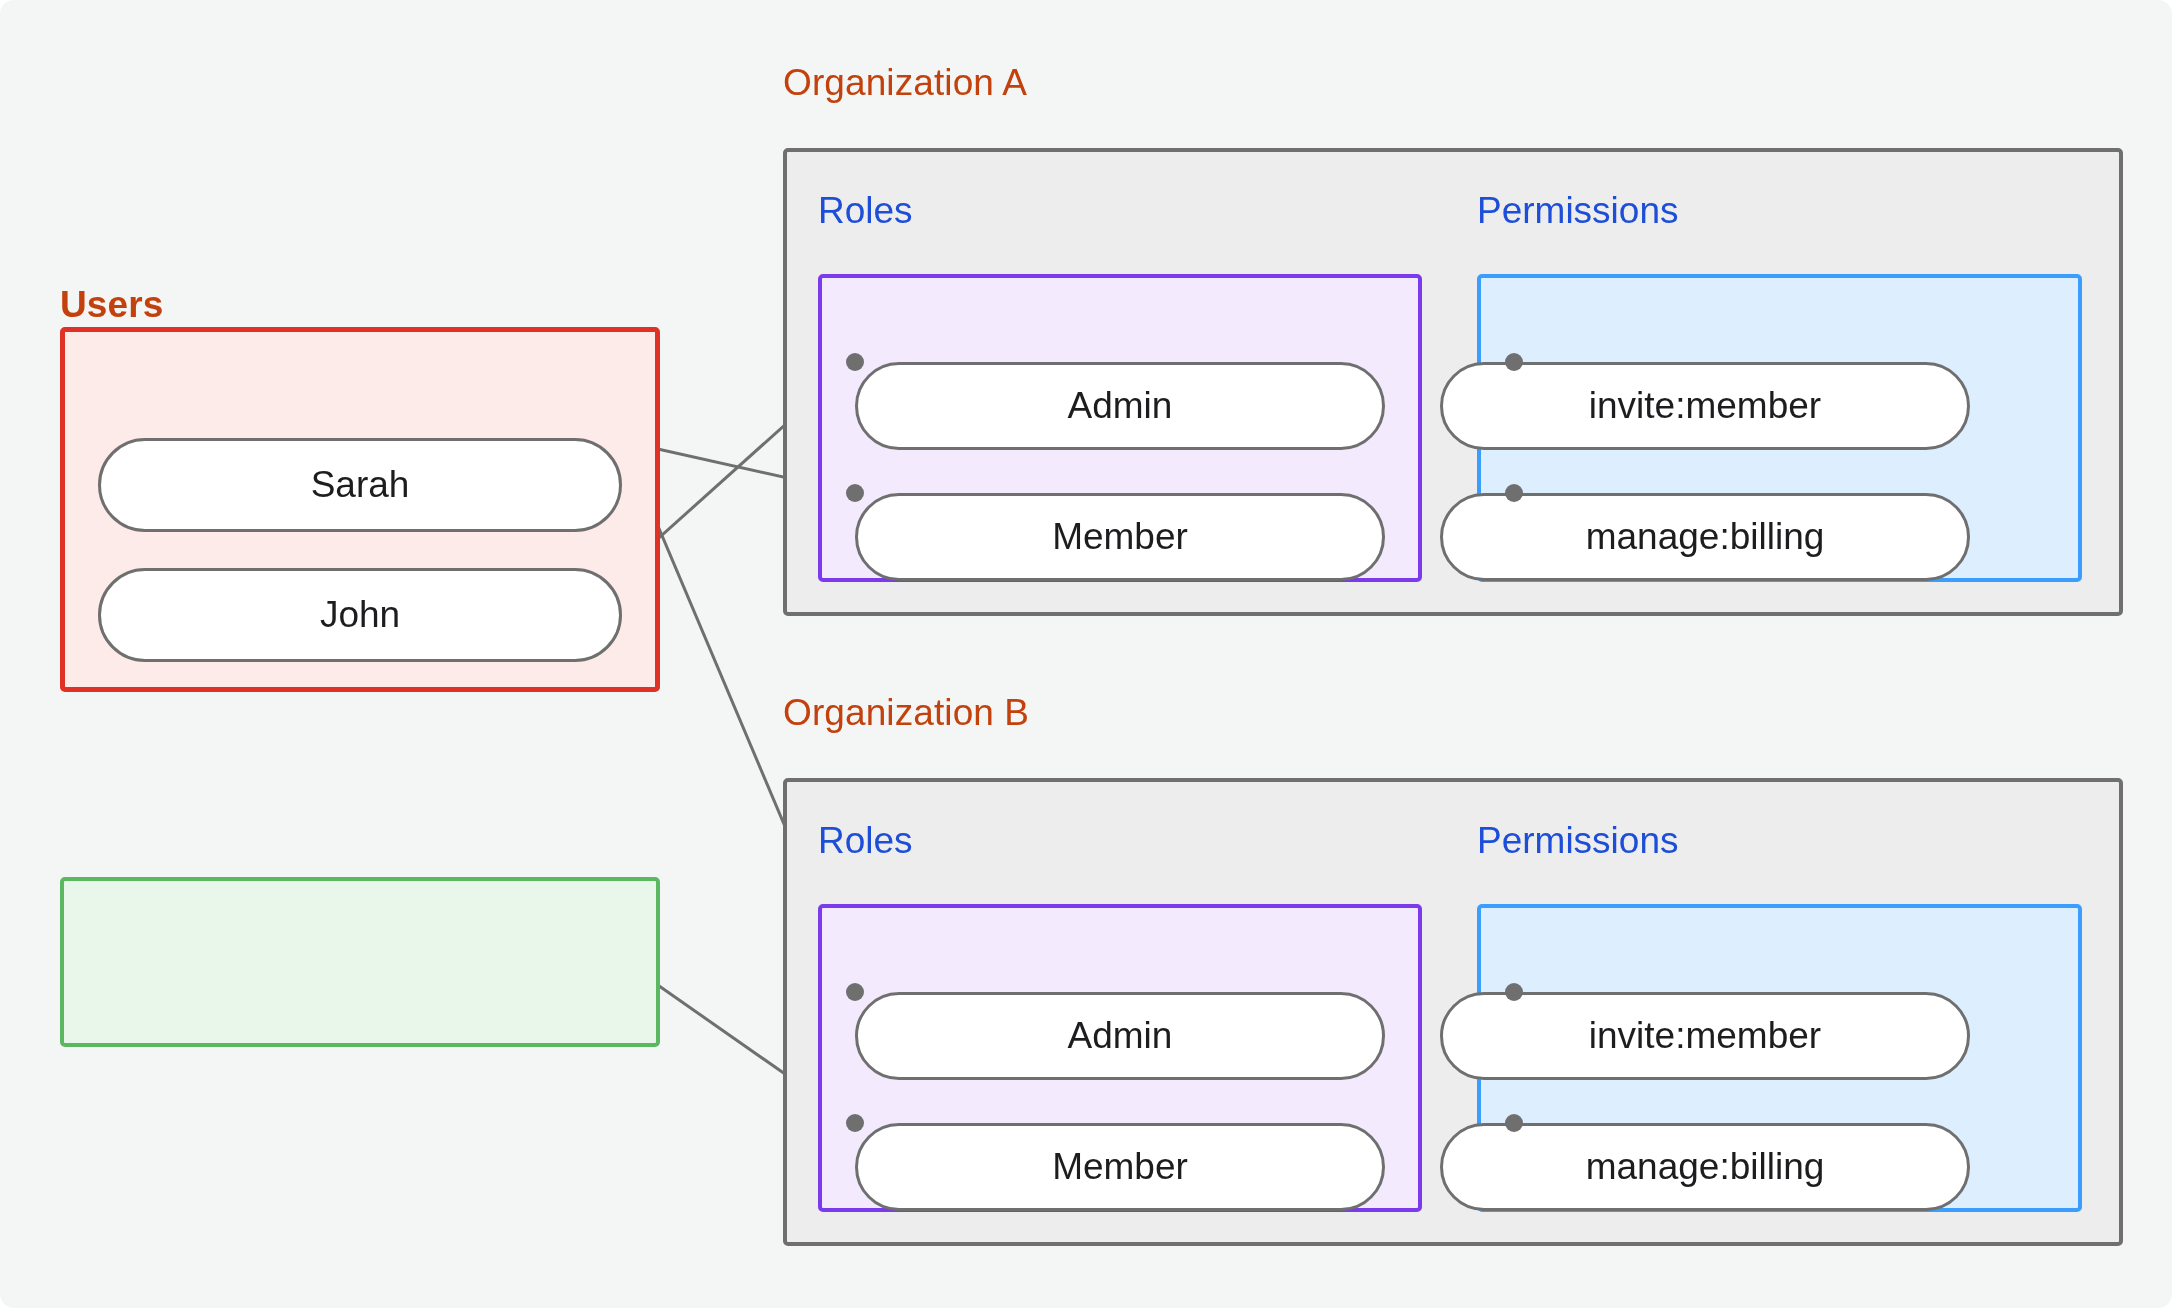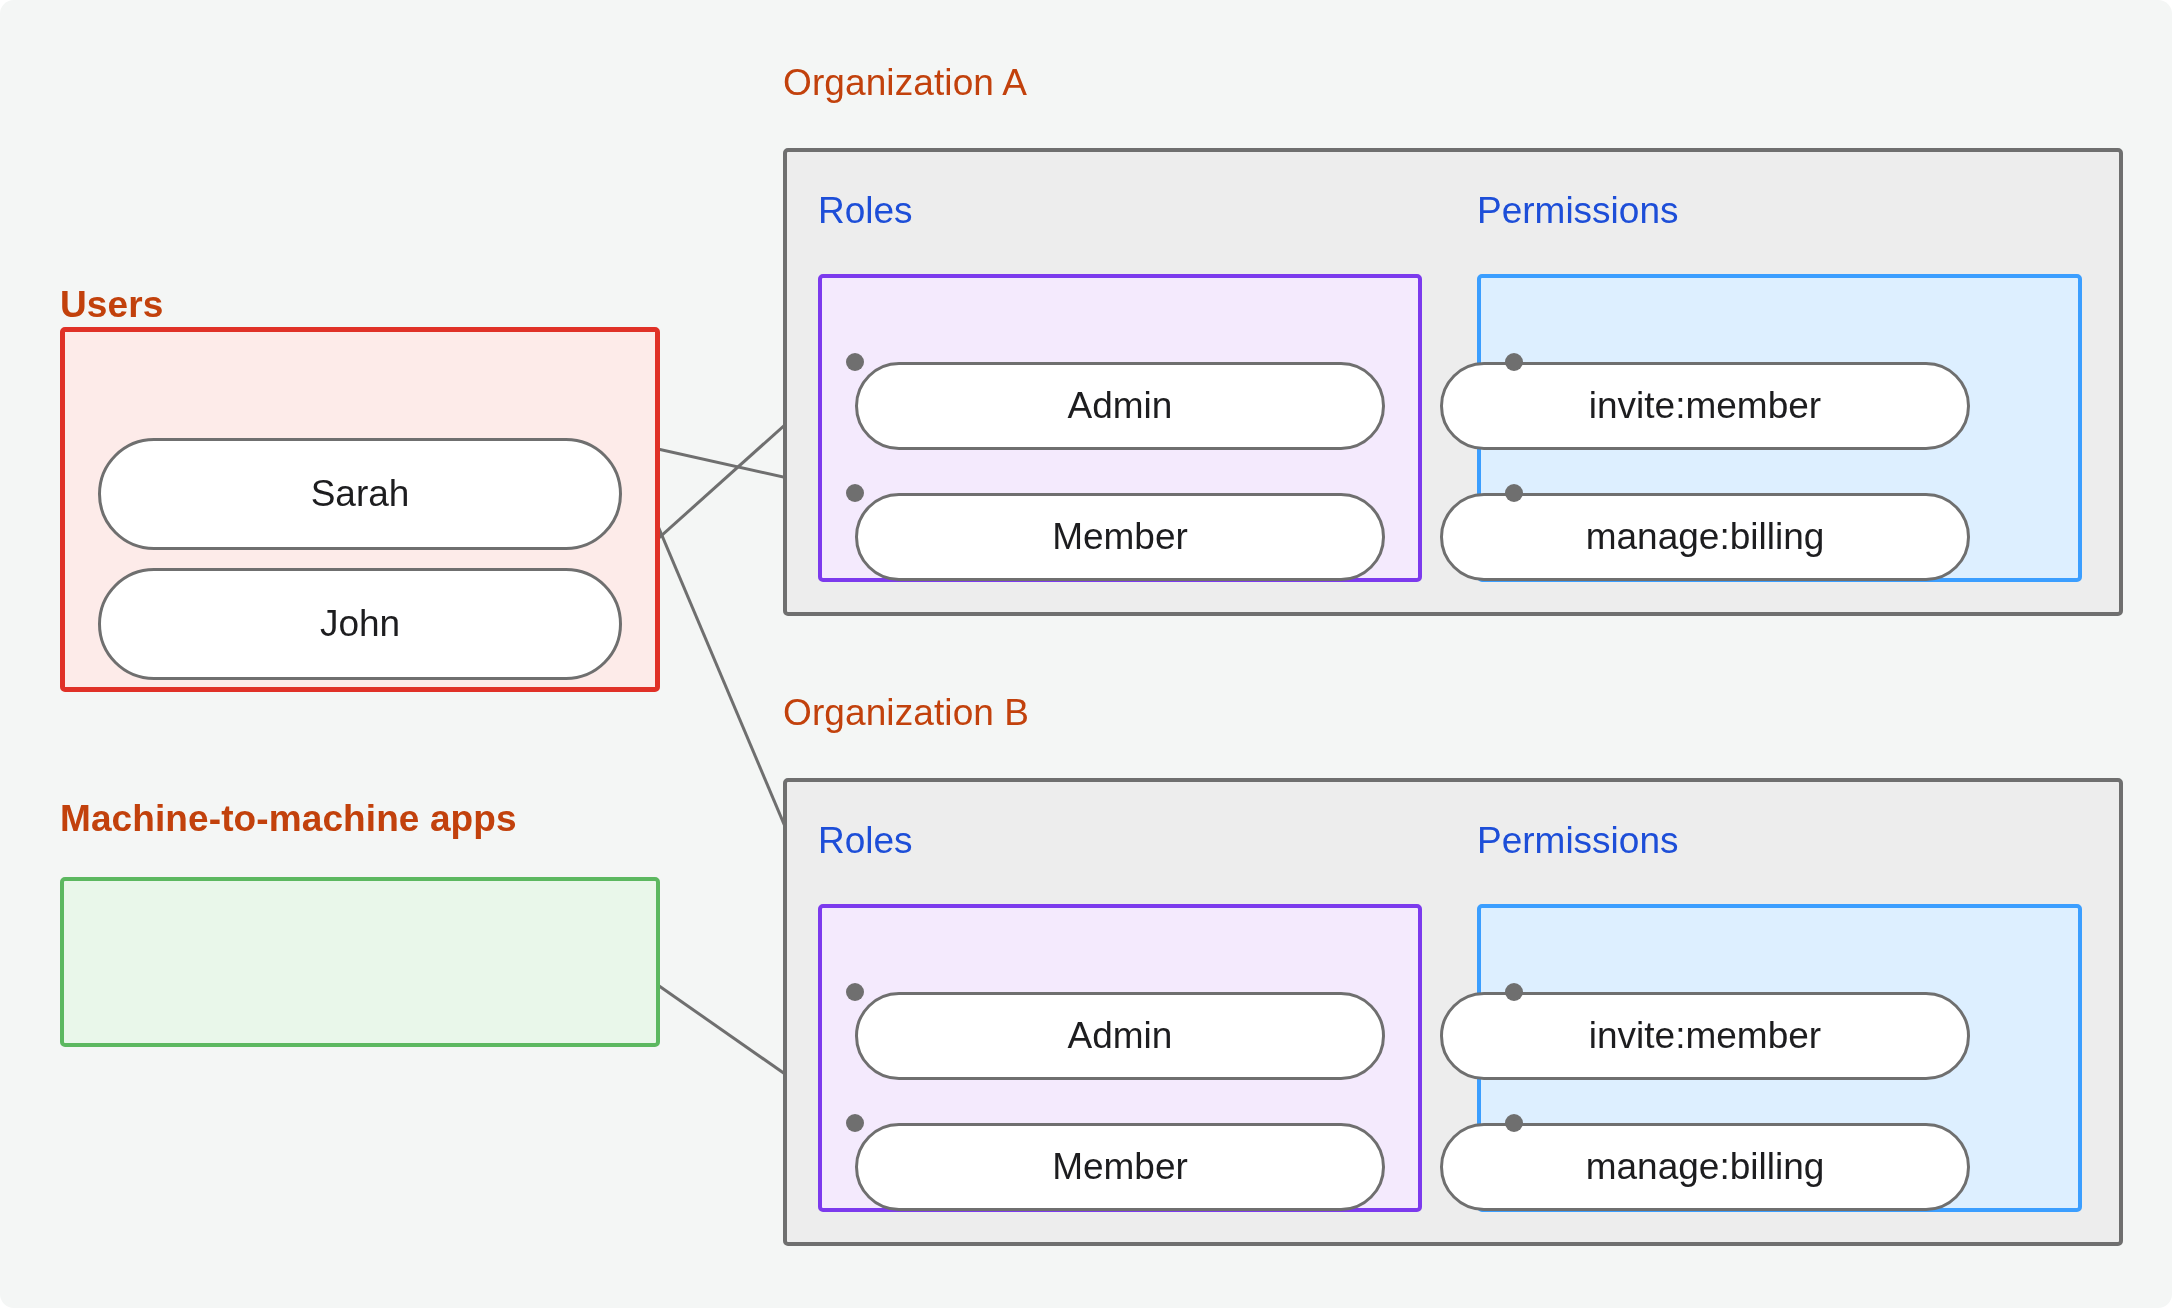--- a/index.html
+++ b/index.html
@@ -100,21 +100,21 @@
     border-radius: 999px;
     display: flex;
     align-items: center;
     justify-content: center;
     font-size: 37px;
     color: #1d1d1f;
     z-index: 14;
     white-space: nowrap;
     margin-top: 44px;
   }
-  .pill-user  { left: 98px;  width: 524px; height: 112px; }
+  .pill-user  { left: 98px;  width: 524px; height: 94px; }
   .pill-role  { left: 855px; width: 530px; height: 88px; }
   .pill-perm  { left: 1440px; width: 530px; height: 88px; }
 
   
   .y-sarah { top: 394px; }
   .y-john  { top: 524px; }
   .y-m2m   { top: 913px; }
 
   .y-role-a-admin  { top: 318px; }
   .y-role-a-member { top: 449px; }
@@ -167,21 +167,20 @@
   </svg>
 
   <div class="group-label bold" style="left:60px; top:236px;margin-top:48px;">Users</div>
 
   <div class="container-box users-box"></div>
 
   <div class="pill pill-user y-sarah">Sarah</div>
 
   <div class="pill pill-user y-john">John</div>
 
-  <div class="group-label bold" style="left:60px; top:798px;">Machine-to-machine apps</div>
 
   <div class="container-box m2m-box"></div>
 
 
   <div class="group-label" style="left:783px; top:62px;">Organization A</div>
 
   <div class="container-box org-box org-a-box"></div>
 
   <div class="section-caption" style="left:818px; top:190px;">Roles</div>
 

